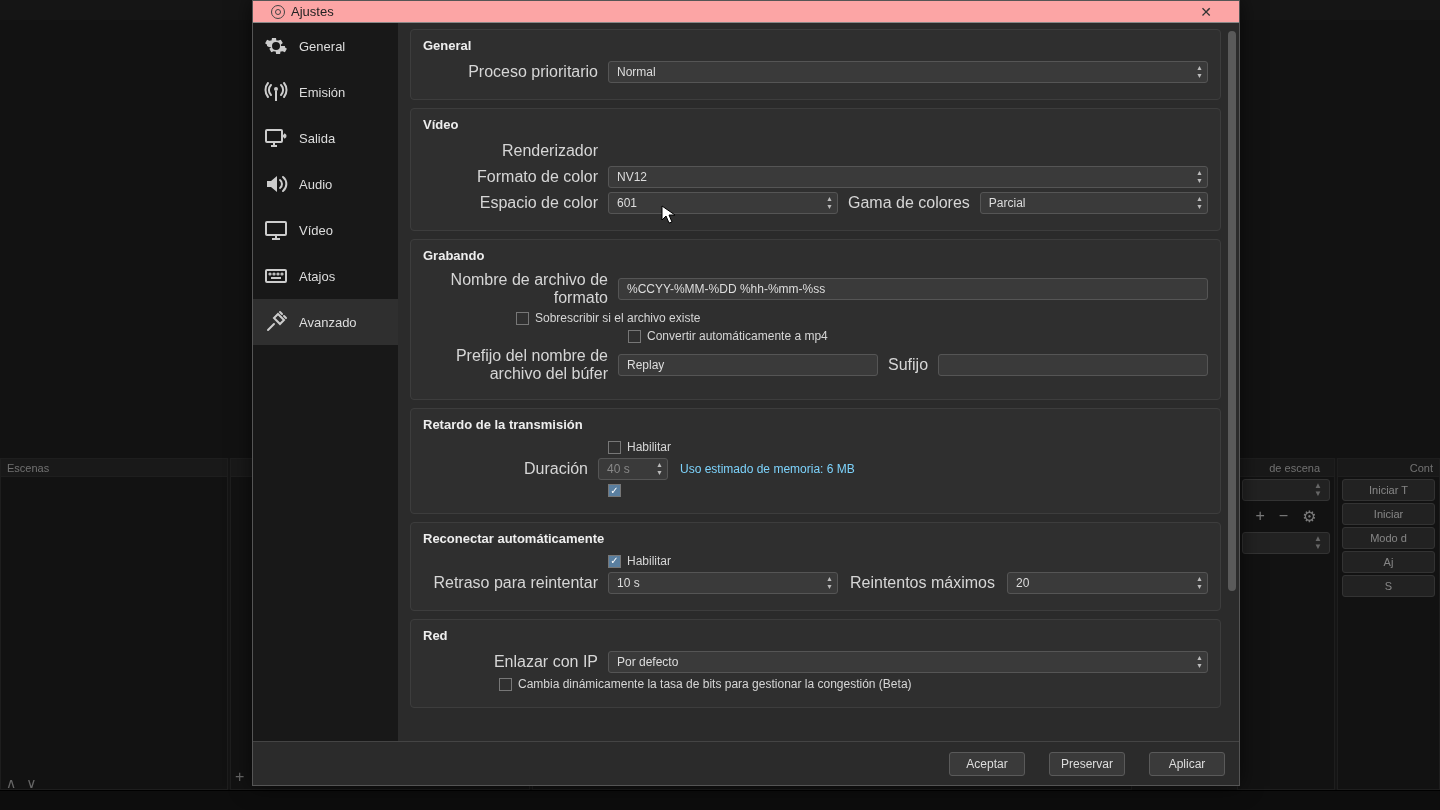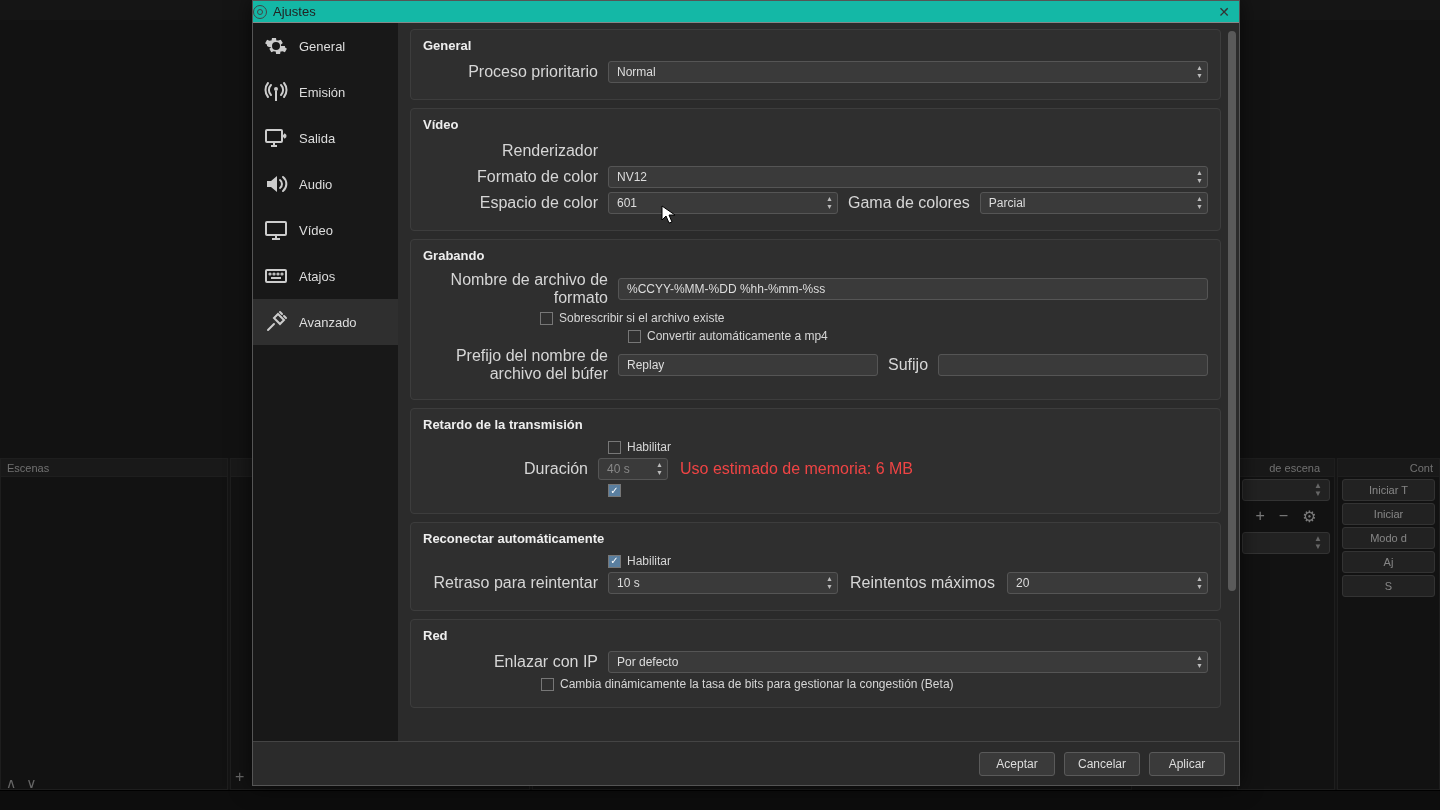--- a/index.html
+++ b/index.html
@@ -14,21 +14,21 @@
 .status-bar{position:absolute;left:0;right:0;bottom:0;height:20px;background:#161616;border-top:1px solid #000}
 .bg-chevrons{position:absolute;left:6px;top:775px;color:#aaa;font-size:14px;letter-spacing:3px}
 
 .side-dock{position:absolute;top:458px;bottom:20px;background:#1e1e1e;border:1px solid #333}
 .ctl-btn{height:22px;background:#3a3a3a;border:1px solid #555;margin:2px 4px;border-radius:3px;font-size:11px;display:flex;align-items:center;justify-content:center;color:#ddd}
 .ctl-icons{display:flex;justify-content:center;gap:14px;padding:4px 0;color:#ccc;font-size:16px}
 .spin-v{width:14px;display:flex;flex-direction:column;font-size:8px;color:#aaa;line-height:8px;text-align:center}
 
 .overlay{position:absolute;inset:0;background:rgba(0,0,0,0.4)}
 .dialog{position:absolute;left:252px;top:0;width:988px;height:786px;background:#2b2b2b;border:1px solid #555;box-shadow:0 0 20px rgba(0,0,0,0.6);display:flex;flex-direction:column}
-.titlebar{height:22px;background:#14b8a6;color:#222;display:flex;align-items:center;padding:0 0;border-bottom:1px solid #888}
+.titlebar{height:22px;background:#fca5a5;color:#222;display:flex;align-items:center;padding:0 18px;border-bottom:1px solid #888}
 .titlebar .tb-icon{width:14px;height:14px;border:1.5px solid #444;border-radius:50%;position:relative;margin-right:6px}
 .titlebar .tb-icon::after{content:"";position:absolute;width:4px;height:4px;border-radius:50%;border:1.5px solid #444;top:3px;left:3px}
 .titlebar .close{margin-left:auto;width:30px;text-align:center;font-size:14px;color:#333;cursor:pointer}
 .dlg-body{flex:1;display:flex;min-height:0}
 
 .sidebar{width:145px;background:#181818;display:flex;flex-direction:column}
 .cat{height:46px;display:flex;align-items:center;gap:10px;padding:0 10px;color:#ddd;cursor:pointer}
 .cat.active{background:#2f2f2f}
 .cat .ic{width:26px;height:26px;display:flex;align-items:center;justify-content:center;color:#ccc}
 .cat .ic svg{width:24px;height:24px;stroke:#ccc;fill:none;stroke-width:2}
@@ -48,21 +48,21 @@
 .sel,.inp{height:22px;background:#3a3a3a;border:1px solid #555;border-radius:3px;color:#ddd;padding:0 8px;font-size:12px;display:flex;align-items:center;position:relative}
 .sel{flex:1}
 .sel .spin{position:absolute;right:4px;top:2px;display:flex;flex-direction:column;font-size:7px;color:#bbb;line-height:8px}
 .inp{flex:1}
 input.inp{outline:none}
 .num{width:70px;flex:none}
 .cb-row{display:flex;align-items:center;margin:4px 0 4px 195px;gap:6px;font-size:12px;color:#d6d6d6}
 .cb{width:13px;height:13px;border:1px solid #777;background:#303030;display:inline-flex;align-items:center;justify-content:center;font-size:10px;color:#fff}
 .cb.checked{background:#5a7fa0}
 .cb.checked::after{content:"✓";font-size:10px;line-height:10px}
-.footer{height:44px;border-top:1px solid #444;display:flex;align-items:center;justify-content:flex-end;gap:9px;padding:0 14px;background:#2b2b2b}
+.footer{height:44px;border-top:1px solid #444;display:flex;align-items:center;justify-content:flex-end;gap:24px;padding:0 14px;background:#2b2b2b}
 .btn{min-width:76px;height:24px;background:#3a3a3a;border:1px solid #5a5a5a;border-radius:3px;color:#ddd;font-size:12px;display:flex;align-items:center;justify-content:center;cursor:pointer}
 
 .cursor{position:absolute;left:661px;top:205px;pointer-events:none}
 .cursor svg{width:16px;height:20px}
 </style>
 </head>
 <body>
 
 <div class="bg-docks">
   <div class="bg-preview"></div>
@@ -252,21 +252,21 @@
               </div>
         </div>
       </div>
 
       <div class="group">
         <h4>Grabando</h4>
         <div class="row">
           <div class="lbl" style="width:195px">Nombre de archivo de formato</div>
           <input class="inp" value="%CCYY-%MM-%DD %hh-%mm-%ss" style="">
         </div>
-        <div class="cb-row" style="margin-left:117px">
+        <div class="cb-row" style="margin-left:93px">
           <span class="cb"></span>
           <span>Sobrescribir si el archivo existe</span>
         </div>
         <div class="cb-row" style="margin-left:205px">
           <span class="cb"></span>
           <span>Convertir automáticamente a mp4</span>
         </div>
         <div class="row">
           <div class="lbl" style="width:195px">Prefijo del nombre de archivo del búfer</div>
           <input class="inp" style="flex: 0 0 260px;" value="Replay">
@@ -283,21 +283,21 @@
         </div>
         <div class="row">
           <div class="lbl" style="width:175px">Duración</div>
           <div class="sel num" style="color:#888">
                 <span>40 s</span>
                 <span class="spin">
                   <span>▲</span>
                   <span>▼</span>
                 </span>
               </div>
-          <div style="padding-left:12px;color:#ef4444;font-size:16px">Uso estimado de memoria: 6 MB</div>
+          <div style="padding-left:12px;color:#7dd3fc;font-size:12px">Uso estimado de memoria: 6 MB</div>
         </div>
         <div class="cb-row" style="margin-left:185px">
           <span class="cb checked"></span>
         </div>
       </div>
 
       <div class="group">
         <h4>Reconectar automáticamente</h4>
         <div class="cb-row" style="margin-left:185px">
           <span class="cb checked"></span>
@@ -328,36 +328,36 @@
         <div class="row">
           <div class="lbl">Enlazar con IP</div>
           <div class="sel">
                 <span>Por defecto</span>
                 <span class="spin">
                   <span>▲</span>
                   <span>▼</span>
                 </span>
               </div>
         </div>
-        <div class="cb-row" style="margin-left:118px">
+        <div class="cb-row" style="margin-left:76px">
           <span class="cb"></span>
           <span>Cambia dinámicamente la tasa de bits para gestionar la congestión (Beta)</span>
         </div>
       </div>
 
     </div>
     <div class="scrollbar">
           <div class="thumb"></div>
         </div>
     </div>
   </div>
 
   <div class="footer">
     <div class="btn">Aceptar</div>
-    <div class="btn">Cancelar</div>
+    <div class="btn">Preservar</div>
     <div class="btn">Aplicar</div>
   </div>
 </div>
 
 <div class="cursor">
   <svg viewBox="0 0 16 20">
       <path d="M1 1l0 14 4-4 3 7 3-1-3-7 6 0z" fill="#fff" stroke="#000" stroke-width="1"></path>
     </svg>
 </div>
 

